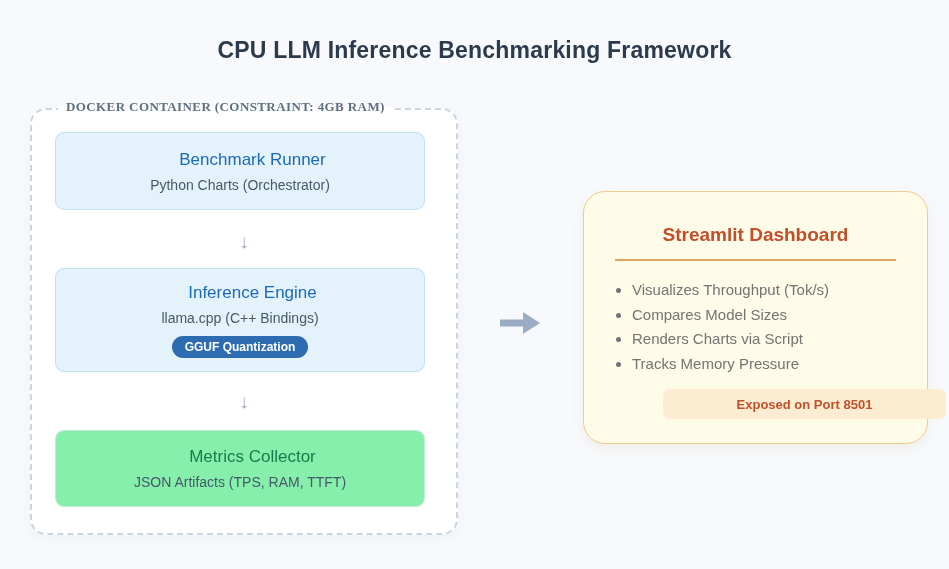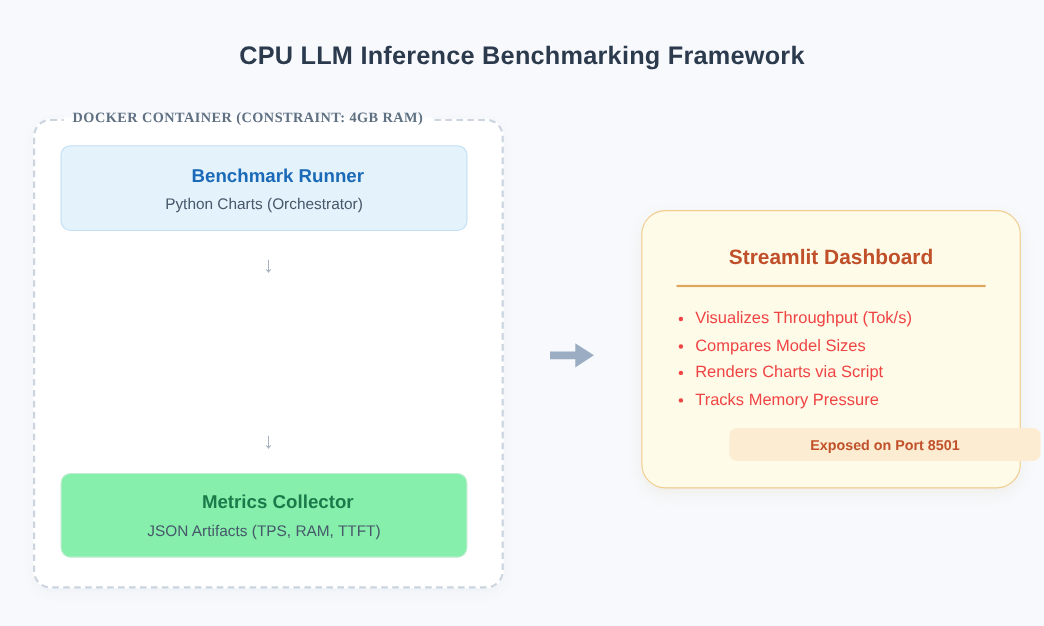--- a/index.html
+++ b/index.html
@@ -45,21 +45,21 @@
     border-radius: 9px;
     display: flex; flex-direction: column;
     align-items: center; justify-content: center;
   }
   .node.blue  { background: #e4f2fc; border: 1px solid #c3e0f2; }
   .node.green { background: #86efac; border: 1px solid #c6ebd4; }
   .node-benchmark { top: 22px;  height: 78px; }
   .node-inference { top: 158px; height: 104px; }
   .node-metrics   { top: 320px; height: 77px; }
 
-  .node-title { font-size: 17px; font-weight: 700; line-height: 21px; padding-left: 25px; }
+  .node-title { font-size: 17px; font-weight: 400; line-height: 21px; padding-left: 25px; }
   .node.blue  .node-title { color: #1a6ab8; }
   .node.green .node-title { color: #1b7a4a; }
   .node-subtitle { font-size: 14px; color: #47586a; margin-top: 7px; line-height: 17px; }
 
   .badge {
     margin-top: 9px;
     background: #2e6cb2; color: #ffffff;
     font-size: 12px; font-weight: 700;
     line-height: 14px;
     padding: 4px 13px;
@@ -98,21 +98,21 @@
     font-size: 19px; font-weight: 700; color: #c0502a;
     line-height: 23px;
   }
   .dash-rule {
     height: 2px; background: #dda65e;
     border: none; margin: 13px 0 0;
   }
   .features {
     margin: 17px 0 0; padding: 0 0 0 17px;
     list-style: disc;
-    color: #ef4444; font-size: 15px;
+    color: #737373; font-size: 15px;
   }
   .features li { line-height: 24.5px; }
   .port-bar {
     position: absolute; left: 31px; top: 197px;
     width: 283px; height: 30px;
     background: #fcecd2;
     border-radius: 7px;
     display: flex; align-items: center; justify-content: center;
     font-size: 13px; font-weight: 700; color: #c0512a; margin-left: 48px;
   }
@@ -126,20 +126,25 @@
 
   <div class="docker-label">DOCKER CONTAINER (CONSTRAINT: 4GB RAM)</div>
 
   <div class="node blue node-benchmark">
     <div class="node-title">Benchmark Runner</div>
     <div class="node-subtitle">Python Charts (Orchestrator)</div>
   </div>
 
   <div class="down-arrow down-arrow-1">↓</div>
 
+  <div class="node blue node-inference">
+    <div class="node-title">Inference Engine</div>
+    <div class="node-subtitle">llama.cpp (C++ Bindings)</div>
+    <div class="badge">GGUF Quantization</div>
+  </div>
 
   <div class="down-arrow down-arrow-2">↓</div>
 
   <div class="node green node-metrics">
     <div class="node-title">Metrics Collector</div>
     <div class="node-subtitle">JSON Artifacts (TPS, RAM, TTFT)</div>
   </div>
 </div>
 
 <svg class="flow-arrow" viewBox="0 0 44 26">

